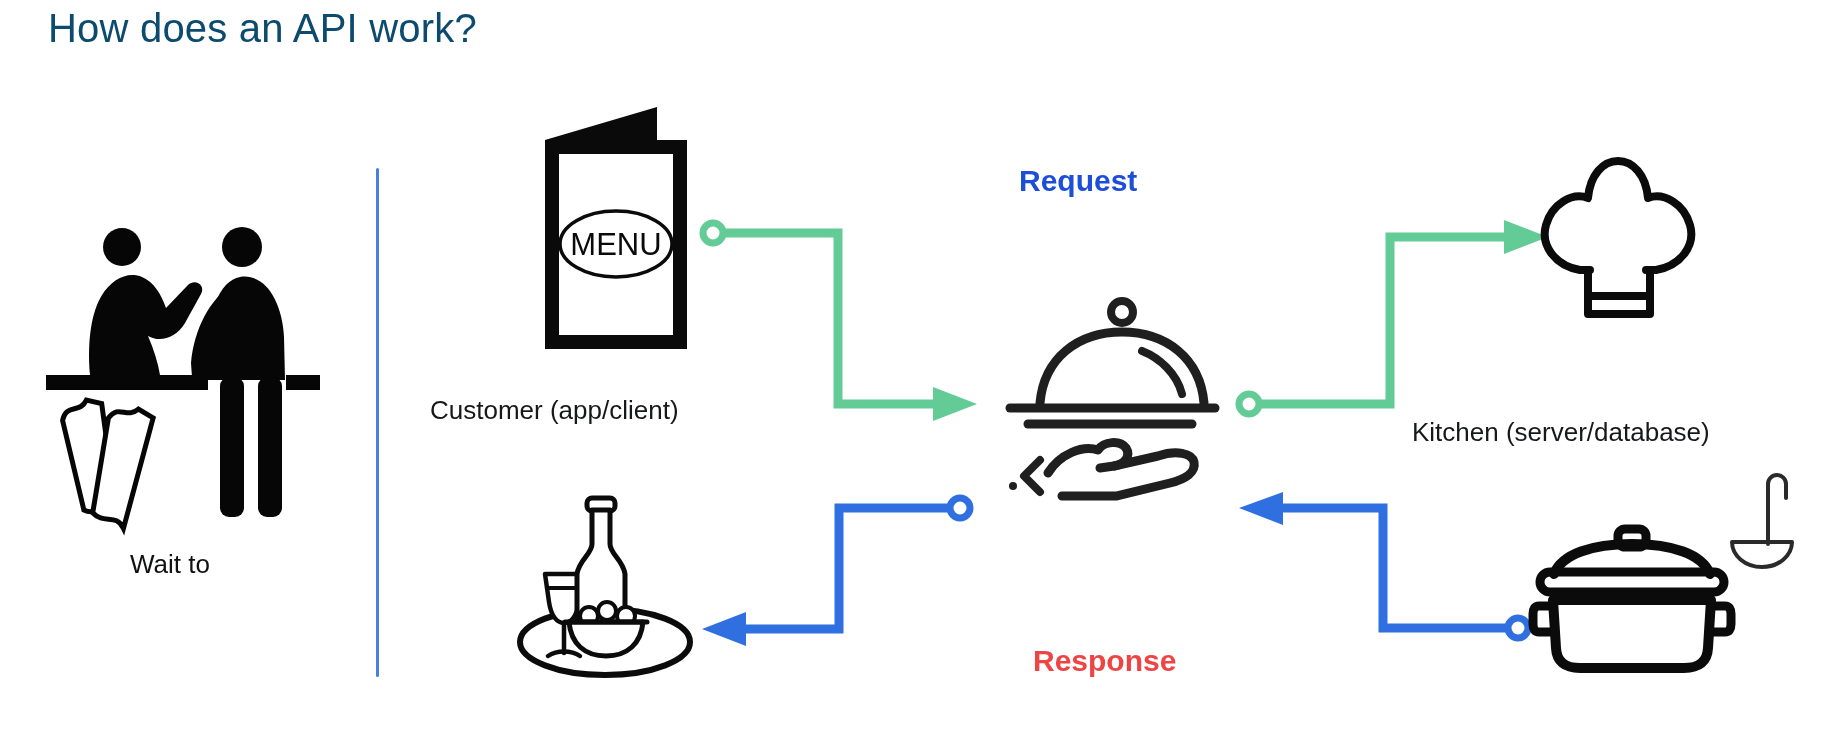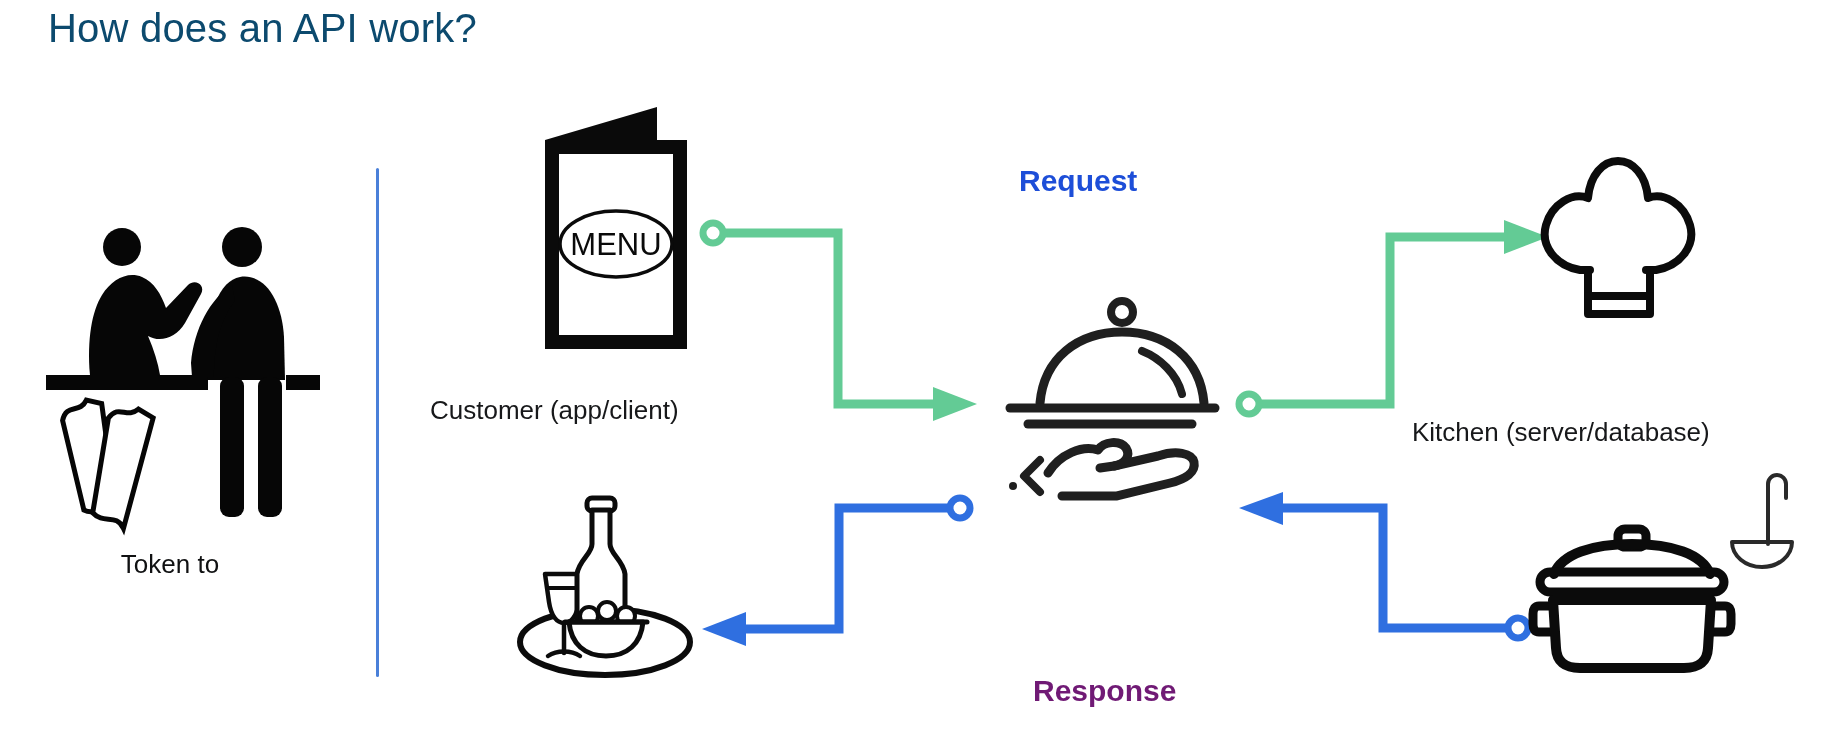--- a/index.html
+++ b/index.html
@@ -17,21 +17,21 @@
   .caption{
     left:5px;top:549px;width:330px;text-align:center;font-size:26px;line-height:31px;color:#101112;
   }
   .node-label{
     font-size:26px;color:#17181a;text-align:left;white-space:nowrap;
   }
   .lbl-customer{left:430px;top:395px;width:350px;}
   .lbl-kitchen{left:1412px;top:393px;width:360px;margin-top:24px;}
   .flow-label{font-size:30px;font-weight:bold;white-space:nowrap;}
   .lbl-request{left:1019px;top:164px;color:#1d4ed8;}
-  .lbl-response{left:1033px;top:644px;color:#701a75;margin-top:30px;}
+  .lbl-response{left:1033px;top:644px;color:#ef4444;}
   svg{display:block;overflow:visible;}
 </style>
 </head>
 <body>
 
 <div id="canvas">
 
   <div class="abs page-title">How does an API work?</div>
 
   <svg class="abs" style="left:42px;top:215px" width="300" height="330" viewBox="0 0 300 330">
@@ -55,21 +55,21 @@
 
     <g transform="translate(8,188) rotate(-14)">
       <path d="M8,20 C16,4 26,18 36,6 L50,13 L38,122 C28,108 18,122 7,112 Z" fill="#ffffff" stroke="#060606" stroke-width="5"></path>
     </g>
     <g transform="translate(62,182) rotate(10)">
       <path d="M8,20 C16,4 26,18 36,6 L52,12 L42,126 C32,112 22,126 9,116 Z" fill="#ffffff" stroke="#060606" stroke-width="5"></path>
     </g>
   </svg>
 
   <div class="abs caption">
-    <div>Token to</div>
+    <div>Wait to</div>
   </div>
 
   <div class="abs divider"></div>
 
   <svg class="abs" style="left:545px;top:107px" width="142" height="242" viewBox="0 0 142 242">
     <path d="M0,33 L112,0 L112,33 L142,33 L142,242 L0,242 Z" fill="#0a0a0a"></path>
     <rect x="14" y="47" width="114" height="181" fill="#ffffff"></rect>
     <ellipse cx="71" cy="137" rx="56" ry="33" fill="#ffffff" stroke="#0a0a0a" stroke-width="3.5"></ellipse>
     <text x="71" y="148" text-anchor="middle" font-size="31" fill="#0a0a0a" font-family="Liberation Sans, DejaVu Sans, sans-serif">MENU</text>
   </svg>

